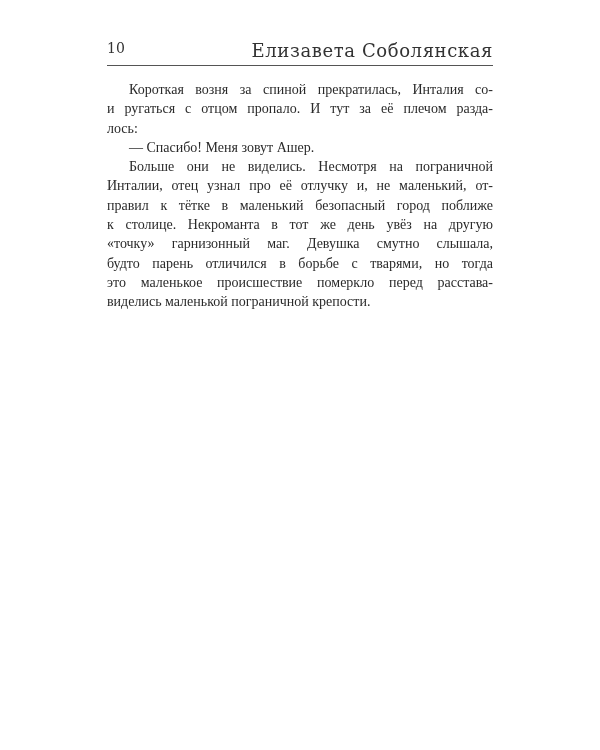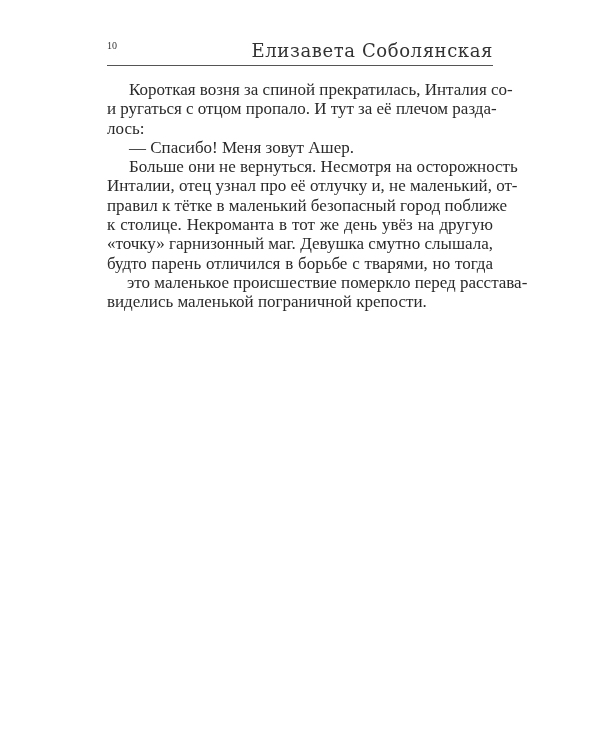--- a/index.html
+++ b/index.html
@@ -1,24 +1,24 @@
 <!DOCTYPE html>
 <html><head>
 <meta charset="utf-8">
 <style>
   html, body { margin:0; padding:0; }
   body { width:600px; height:750px; background:#ffffff; position:relative; overflow:hidden; }
   .page { position:absolute; left:107px; top:0; width:386px; }
   .running-head { position:absolute; top:40px; left:0; width:386px; height:20px;
     font-family:"DejaVu Serif", serif; color:#333; }
-  .folio { position:absolute; left:0; top:0; font-size:10px;font-family:Liberation Serif, serif; }
+  .folio { position:absolute; left:0; top:0; font-size:14px; }
   .author { position:absolute; right:0; top:0; font-size:18px; letter-spacing:0.6px; }
   .rule { position:absolute; top:65px; left:0; width:386px; height:1px; background:#555; }
   .body-text { position:absolute; top:80px; left:0; width:386px;
-    font-family:"Liberation Serif", serif; font-size:17px; line-height:19.3px;
+    font-family:"Liberation Serif", serif; font-size:14px; line-height:19.3px;
     color:#2a2a2a; text-align:justify; hyphens:manual; }
   .line { display:block; text-align:justify; text-align-last:justify; white-space:nowrap; }
   .line.last { text-align-last:left; }
   .para .line:first-child { text-indent:22px; }
 </style>
 </head>
 <body>
 
 <div class="page">
   <div class="running-head">
@@ -30,23 +30,23 @@
   <div class="body-text">
     <div class="para">
       <span class="line" style="white-space: nowrap; display: block;">Короткая возня за спиной прекратилась, Инталия со-</span>
       <span class="line" style="white-space: nowrap; display: block; font-family: Liberation Serif, serif;">и ругаться с отцом пропало. И тут за её плечом разда-</span>
       <span class="line last">лось:</span>
     </div>
     <div class="para">
       <span class="line last">— Спасибо! Меня зовут Ашер.</span>
     </div>
     <div class="para">
-      <span class="line" style="white-space: nowrap; display: block;">Больше они не вернуться. Несмотря на осторожность</span>
+      <span class="line" style="white-space: nowrap; display: block;">Больше они не виделись. Несмотря на пограничной</span>
       <span class="line" style="white-space: nowrap; display: block;">Инталии, отец узнал про её отлучку и, не маленький, от-</span>
       <span class="line" style="white-space: nowrap; display: block;">правил к тётке в маленький безопасный город поближе</span>
       <span class="line" style="white-space: nowrap; display: block; word-spacing: 0.222222px;">к столице. Некроманта в тот же день увёз на другую</span>
       <span class="line" style="white-space: nowrap; display: block;">«точку» гарнизонный маг. Девушка смутно слышала,</span>
       <span class="line" style="white-space: nowrap; display: block;">будто парень отличился в борьбе с тварями, но тогда</span>
-      <span class="line" style="white-space: nowrap; display: block; margin-left: 20px;">это маленькое происшествие померкло перед расстава-</span>
+      <span class="line" style="white-space: nowrap; display: block;">это маленькое происшествие померкло перед расстава-</span>
       <span class="line last">виделись маленькой пограничной крепости.</span>
     </div>
   </div>
 </div>
 
 </body></html>

